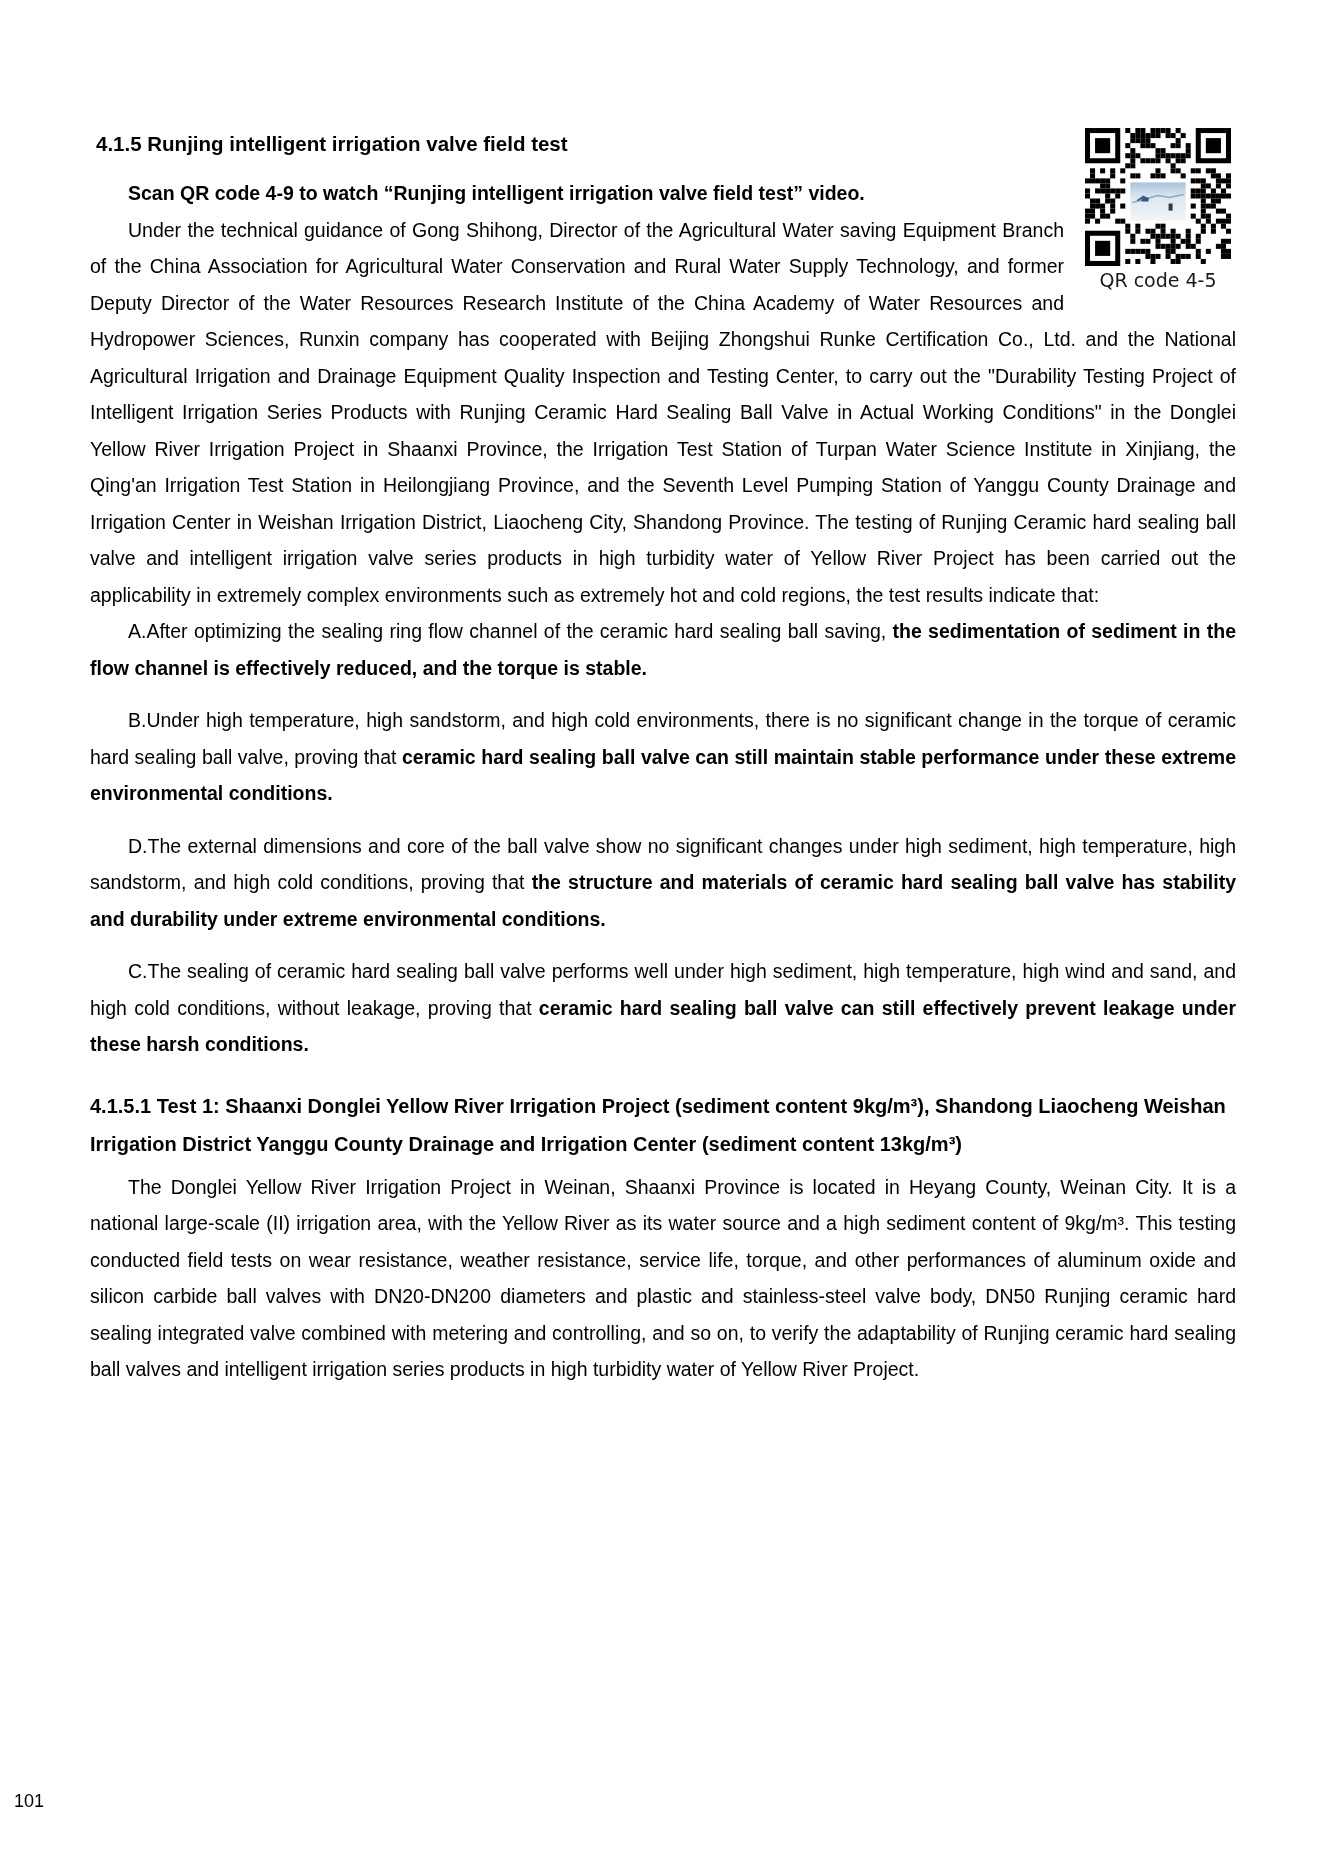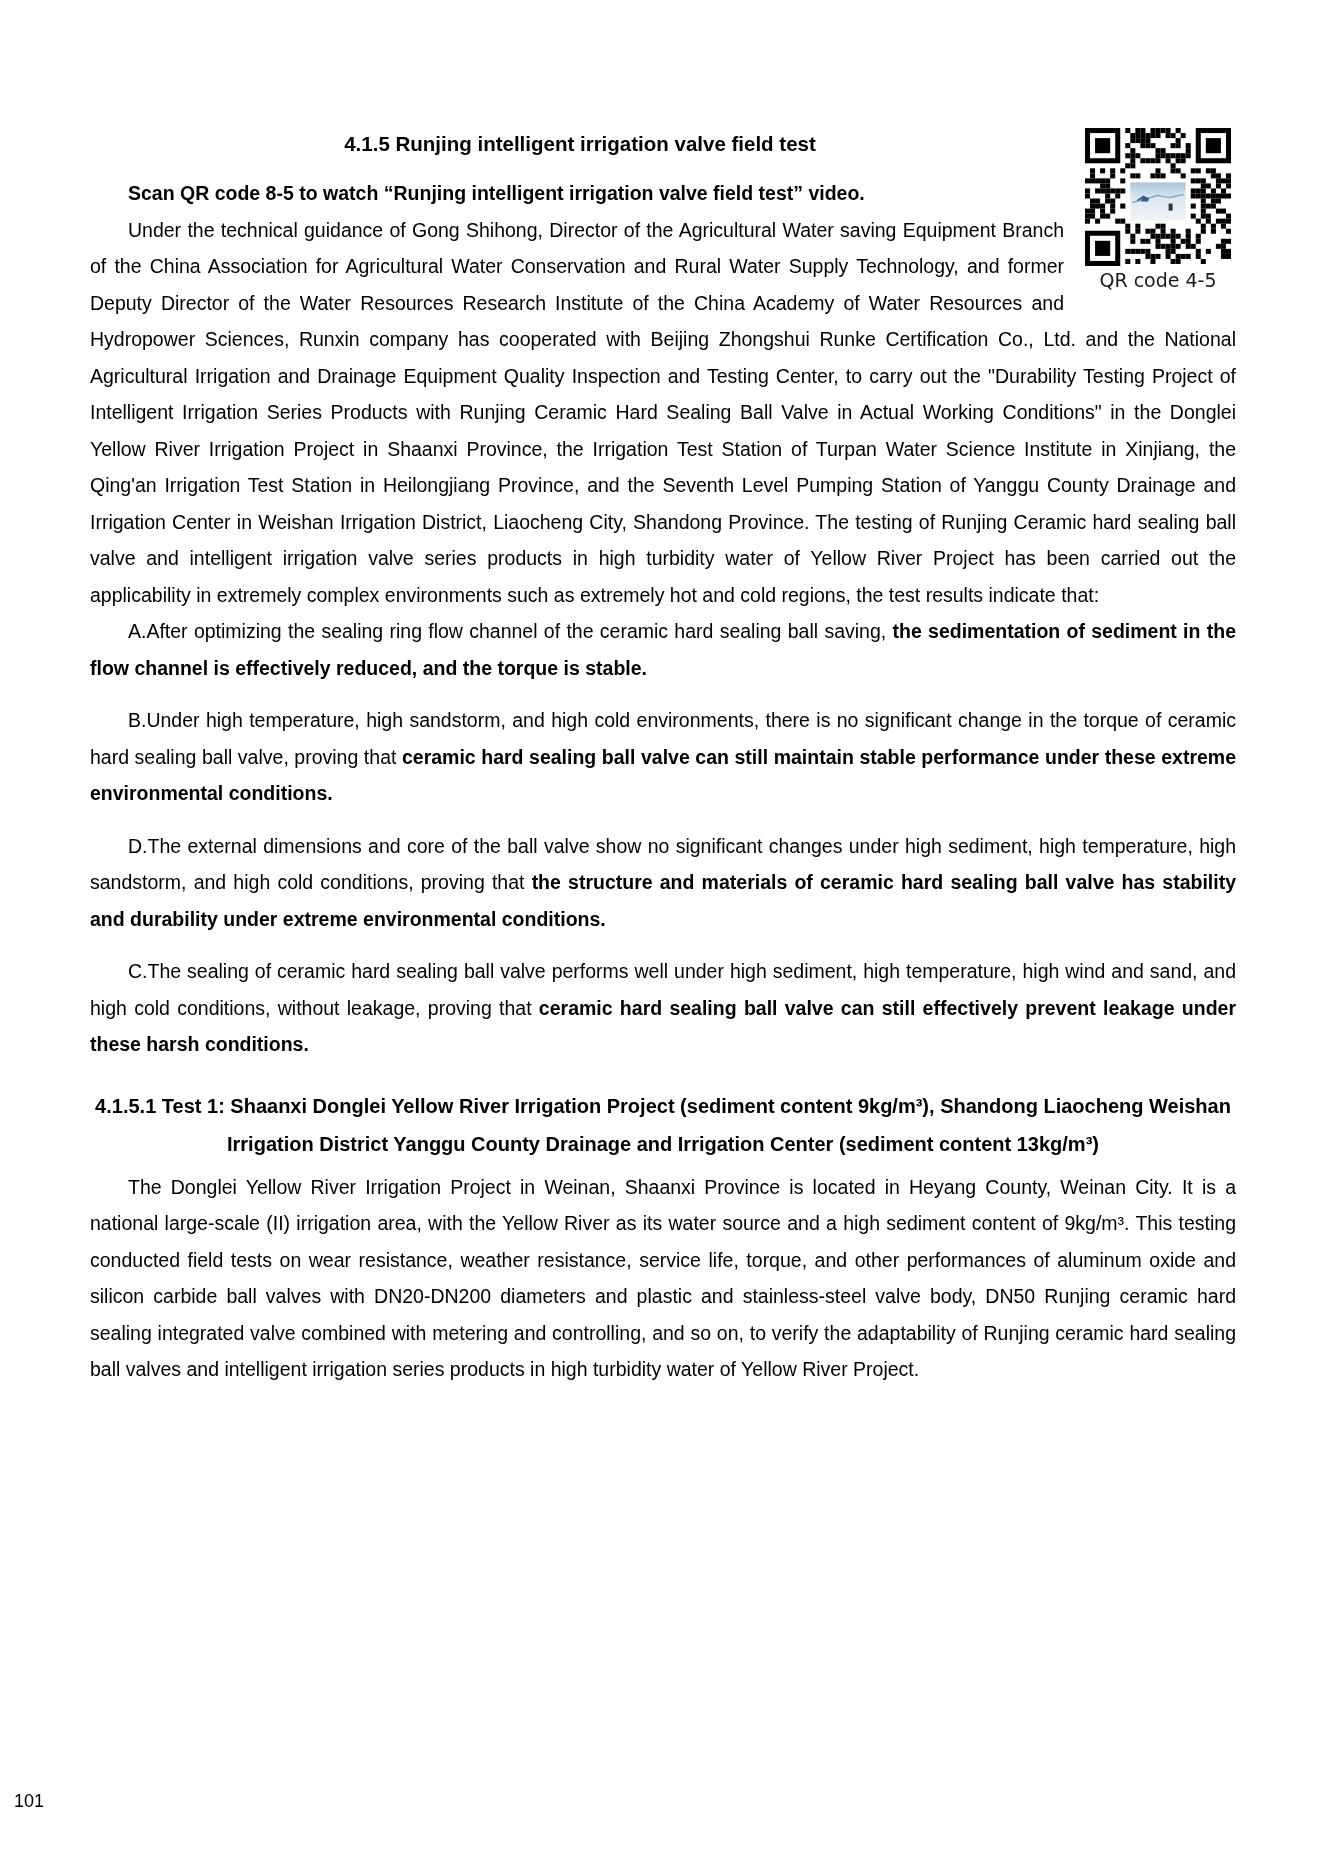--- a/index.html
+++ b/index.html
@@ -9,29 +9,29 @@
     background: #ffffff;
     color: #000000;
     font-family: "Liberation Sans", sans-serif;
     overflow: hidden;
   }
   .page { position: relative; width: 1323px; height: 1871px; background: #ffffff; }
   .content { position: absolute; left: 90px; top: 126px; width: 1146px; }
 
   h1.sec-heading {
     font-size: 20.5px; line-height: 36px; font-weight: bold;
-    margin: 0 0 13px 6px; text-align: center;
+    margin: 0 0 13px 6px; text-align: left;
   }
   .body-text p { margin: 0; font-size: 19.5px; line-height: 36.5px; text-align: justify; }
   .indent { text-indent: 38px; }
   .pt { margin-top: 16px !important; }
 
   .subheading {
     font-size: 20px; line-height: 38px; font-weight: bold;
-    margin: 24px 0 6px 0; text-align: center;
+    margin: 24px 0 6px 0; text-align: left;
   }
 
   .qr-block {
     float: right; width: 156px;
     margin: 2px 0 6px 16px;
     text-align: center;
   }
   .qr-block svg { display: block; margin: 0 auto; background: #ffffff; }
   .qr-caption {
     font-family: "DejaVu Sans", sans-serif;
@@ -310,21 +310,21 @@
           <rect x="56" y="69" width="7" height="4" fill="#3a5a86"></rect>
           <path d="M52 72 L58 68 L63 71" stroke="#33517a" stroke-width="1.5" fill="none"></path>
           <rect x="83" y="75" width="4" height="7" fill="#2e3b4a"></rect>
         </g>
       </svg>
       <div class="qr-caption">QR code 4-5</div>
     </div>
 
     <h1 class="sec-heading">4.1.5 Runjing intelligent irrigation valve field test</h1>
 
-    <p class="indent" style="font-weight:bold">Scan QR code 8-5 to watch “Runjing intelligent irrigation valve field test” video.</p>
+    <p class="indent" style="font-weight:bold">Scan QR code 4-9 to watch “Runjing intelligent irrigation valve field test” video.</p>
 
     <p class="indent">Under the technical guidance of Gong Shihong, Director of the Agricultural Water saving Equipment Branch of the China Association for Agricultural Water Conservation and Rural Water Supply Technology, and former Deputy Director of the Water Resources Research Institute of the China Academy of Water Resources and Hydropower Sciences, Runxin company has cooperated with Beijing Zhongshui Runke Certification Co., Ltd. and the National Agricultural Irrigation and Drainage Equipment Quality Inspection and Testing Center,  to carry out the "Durability Testing Project of Intelligent Irrigation Series Products with Runjing Ceramic Hard Sealing Ball Valve in Actual Working Conditions" in the Donglei Yellow River Irrigation Project in Shaanxi Province, the Irrigation Test Station of Turpan Water Science Institute in Xinjiang, the Qing'an Irrigation Test Station in Heilongjiang Province, and the Seventh Level Pumping Station of Yanggu County Drainage and Irrigation Center in Weishan Irrigation District, Liaocheng City, Shandong Province. The testing of Runjing Ceramic hard sealing ball valve and intelligent irrigation valve series products in high turbidity water of Yellow River Project has been carried out the applicability in extremely complex environments such as extremely hot and cold regions, the test results indicate that:</p>
 
     <p class="indent"><span>A.After optimizing the sealing ring flow channel of the ceramic hard sealing ball saving, </span><span style="font-weight:bold">the sedimentation of sediment in the flow channel is effectively reduced, and the torque is stable.</span></p>
 
     <p class="indent pt"><span>B.Under high temperature, high sandstorm, and high cold environments, there is no significant change in the torque of ceramic hard sealing ball valve, proving that </span><span style="font-weight:bold">ceramic hard sealing ball valve can still maintain stable performance under these extreme environmental conditions.</span></p>
 
     <p class="indent pt"><span>D.The external dimensions and core of the ball valve show no significant changes under high sediment, high temperature, high sandstorm, and high cold conditions, proving that </span><span style="font-weight:bold">the structure and materials of ceramic hard sealing ball valve has stability and durability under extreme environmental conditions.</span></p>
 
     <p class="indent pt"><span>C.The sealing of ceramic hard sealing ball valve performs well under high sediment, high temperature, high wind and sand, and high cold conditions, without leakage, proving that </span><span style="font-weight:bold">ceramic hard sealing ball valve can still effectively prevent leakage under these harsh conditions.</span></p>

